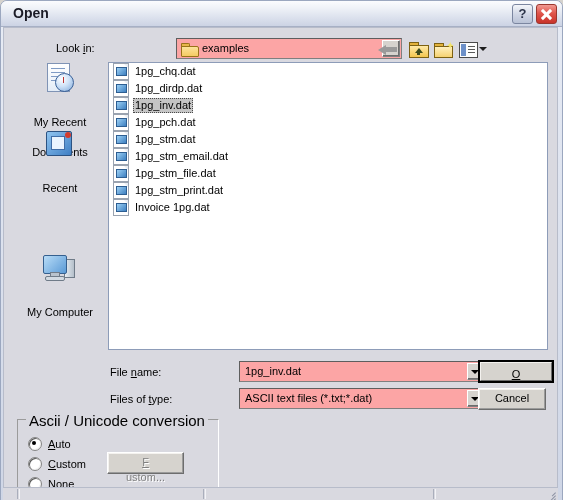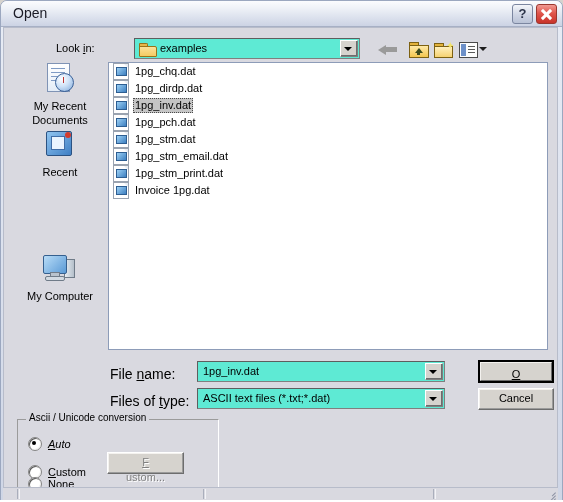--- a/index.html
+++ b/index.html
@@ -51,21 +51,21 @@
     box-sizing: border-box;
     background: linear-gradient(to bottom,
         #fbfcfe 0%, #eef1f7 30%, #dfe4ef 60%, #ccd3e4 100%);
     border-radius: 6px 6px 0 0;
     border-bottom: 1px solid #a7b0c5;
   }
   .title-text {
     position: absolute;
     left: 12px; top: 4px;
     font-size: 14px;
-    font-weight: normal;
+    font-weight: bold;
     color: #1b1b26;
     letter-spacing: 0px;
   }
   .titlebar-buttons {
     position: absolute;
     right: 5px; top: 3px;
     display: flex;
     gap: 3px;
   }
   .tbtn {
@@ -102,24 +102,25 @@
   .lookin-label {
     position: absolute;
     left: 56px; top: 42px;
     font-size: 11px;
   }
   .lookin-label u { text-decoration: underline; }
 
   .combo {
     position: absolute;
     box-sizing: border-box;
-    background: #5eead4;
+    background: #fca5a5;
     border: 1px solid #7f7f7f;
     border-top-color: #5e5e5e;
     border-left-color: #5e5e5e;
+    margin-left: 42px;
   }
   .combo .cval {
     position: absolute;
     left: 5px; top: 3px;
     font-size: 11px;
     white-space: nowrap;
   }
   .combo .carrow {
     position: absolute;
     right: 1px; top: 1px;
@@ -317,21 +318,21 @@
     left: 0;
     width: 84px;
     text-align: center;
     cursor: default;
   }
   .place .lbl {
     display: block;
     font-size: 11px;
     line-height: 12px;
     color: #000000;
-    margin-top: 2px;
+    margin-top: 18px;
   }
   .place-ico {
     position: relative;
     display: inline-block;
     width: 38px; height: 34px;
   }
 
   
   .ic-recent .page {
     position: absolute;
@@ -518,21 +519,21 @@
     position: absolute;
     right: 0; top: 0;
     width: 0; height: 0;
     border-left: 4px solid transparent;
     border-top: 4px solid #e9edf3;
   }
 
   
   .lbl-static {
     position: absolute;
-    font-size: 14px;
+    font-size: 11px;
   }
   #lbl-filename { left: 110px; top: 366px; }
   #lbl-filetype { left: 110px; top: 393px; }
 
   #filename-combo {
     left: 197px; top: 361px;
     width: 248px; height: 21px;
   }
   #filetype-combo {
     left: 197px; top: 388px;
@@ -566,21 +567,21 @@
     position: absolute;
     left: 0; top: 0; right: 0; bottom: 0;
     background: #d6d3ce;
     border: 1px solid #f4f2ef;
     border-right-color: #6d6d6d;
     border-bottom-color: #6d6d6d;
     line-height: 17px;
   }
   #btn-cancel {
     left: 478px; top: 388px;
-    width: 76px; height: 22px;
+    width: 68px; height: 22px;
   }
 
   
   .groupbox {
     position: absolute;
     left: 17px; top: 419px;
     width: 202px; height: 70px;
     box-sizing: border-box;
     border: 1px solid #ffffff;
     border-top-color: #9b9b9b;
@@ -593,21 +594,21 @@
     border-top-color: #ffffff;
     border-left-color: #ffffff;
     pointer-events: none;
     opacity: 0;
   }
   .gb-title {
     position: absolute;
     left: 26px; top: 412px;
     background: #d9d9e0;
     padding: 0 3px;
-    font-size: 10px;
+    font-size: 15px;
   }
   .radio {
     position: absolute;
     left: 28px;
     font-size: 11px;
     cursor: default;
     display: flex;
     align-items: center;
   }
   .radio .rdot {
@@ -622,22 +623,22 @@
   }
   .radio.checked .rdot::after {
     content: "";
     position: absolute;
     left: 3px; top: 3px;
     width: 4px; height: 4px;
     border-radius: 50%;
     background: #000000;
   }
   .radio u { text-decoration: underline; }
-  #radio-auto { top: 437px; font-style: italic; }
-  #radio-custom { top: 457px; margin-top: 8px; }
+  #radio-auto { top: 437px; }
+  #radio-custom { top: 457px; }
   #radio-none { top: 477px; }
 
   #btn-filters {
     left: 107px; top: 452px;
     width: 77px; height: 22px;
     color: #808080;
     text-shadow: 1px 1px 0 #ffffff;
   }
 
   
@@ -811,20 +812,27 @@
           <span class="scr"></span>
           <span class="fold"></span>
         </span>
       <span class="fname">1pg_stm_email.dat</span>
     </div>
     <div class="frow">
       <span class="fileicon">
           <span class="scr"></span>
           <span class="fold"></span>
         </span>
+      <span class="fname">1pg_stm_file.dat</span>
+    </div>
+    <div class="frow">
+      <span class="fileicon">
+          <span class="scr"></span>
+          <span class="fold"></span>
+        </span>
       <span class="fname">1pg_stm_print.dat</span>
     </div>
     <div class="frow">
       <span class="fileicon">
           <span class="scr"></span>
           <span class="fold"></span>
         </span>
       <span class="fname">Invoice 1pg.dat</span>
     </div>
   </div>

